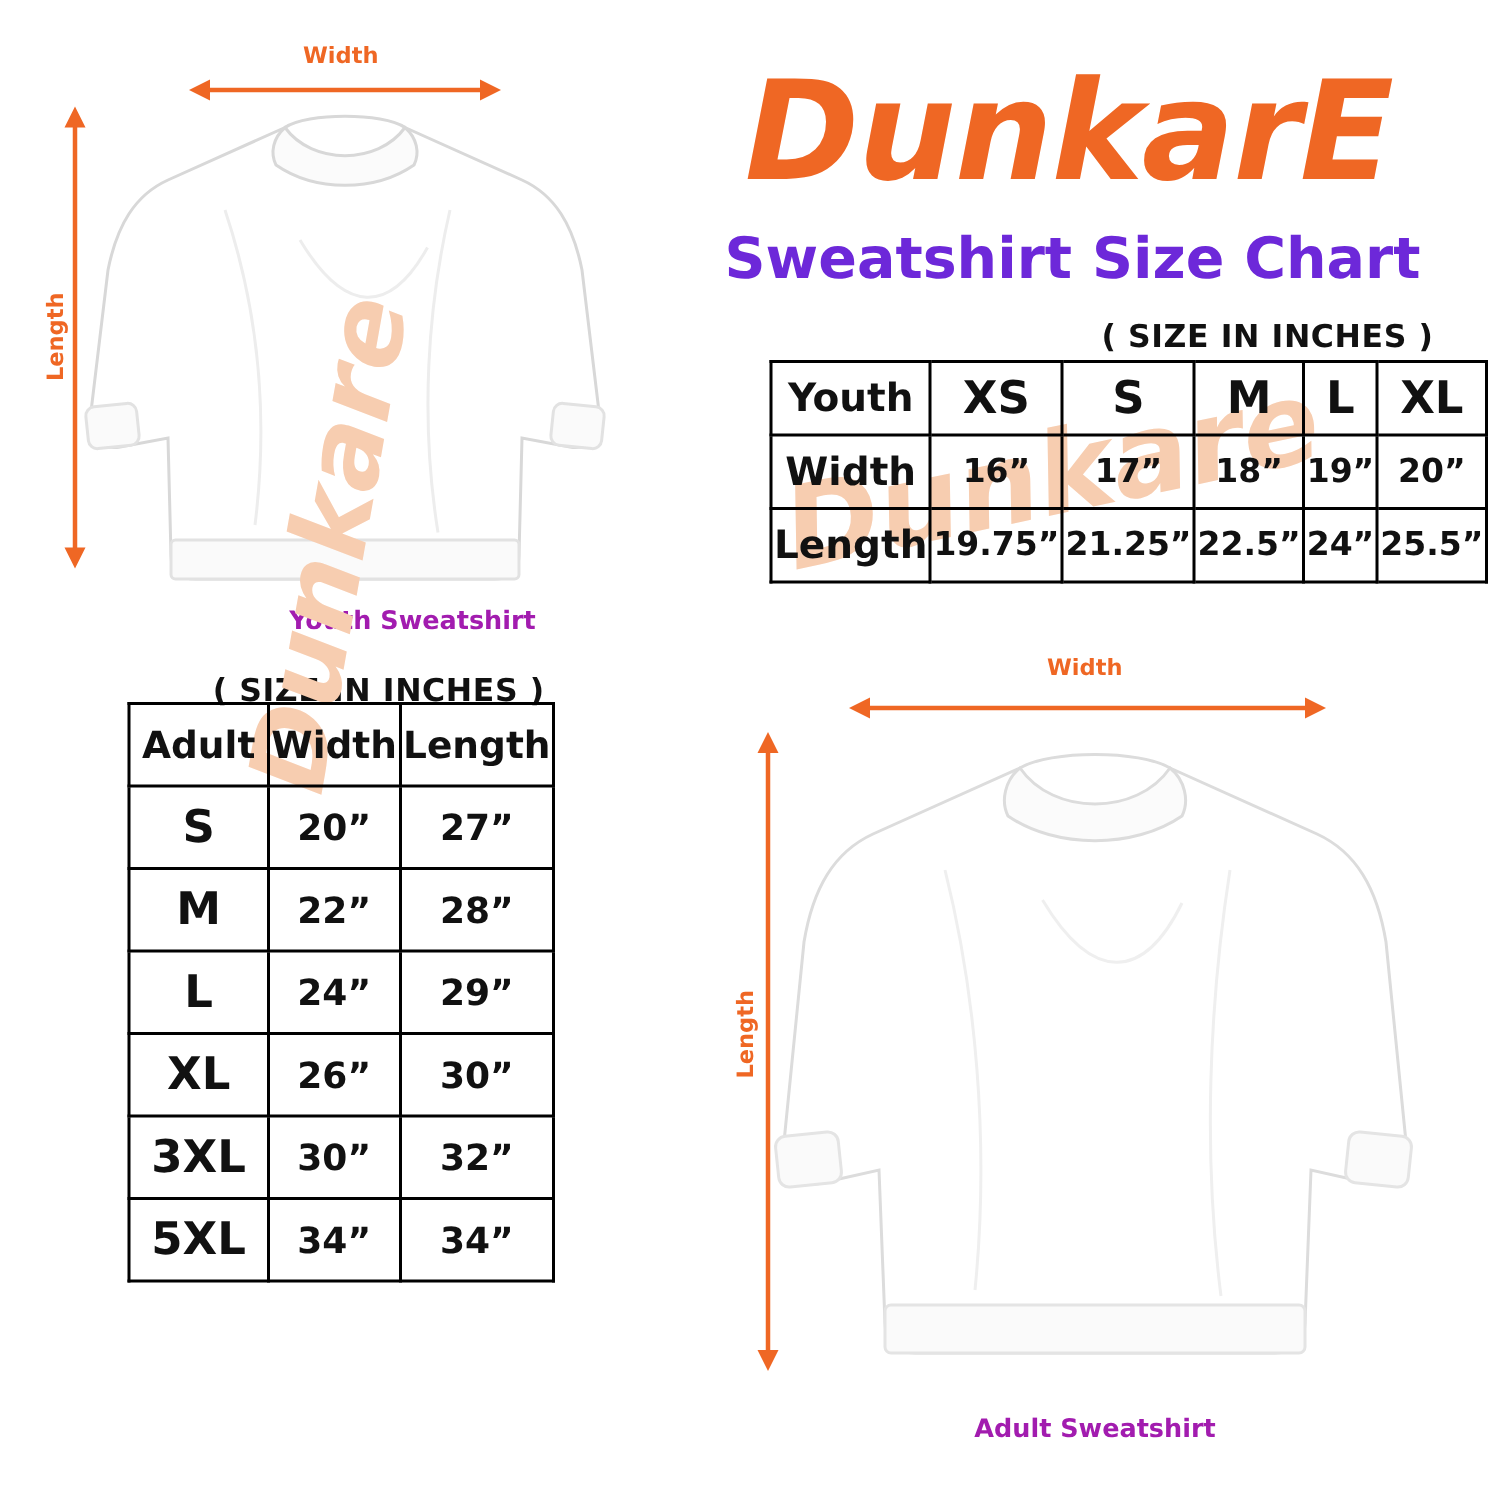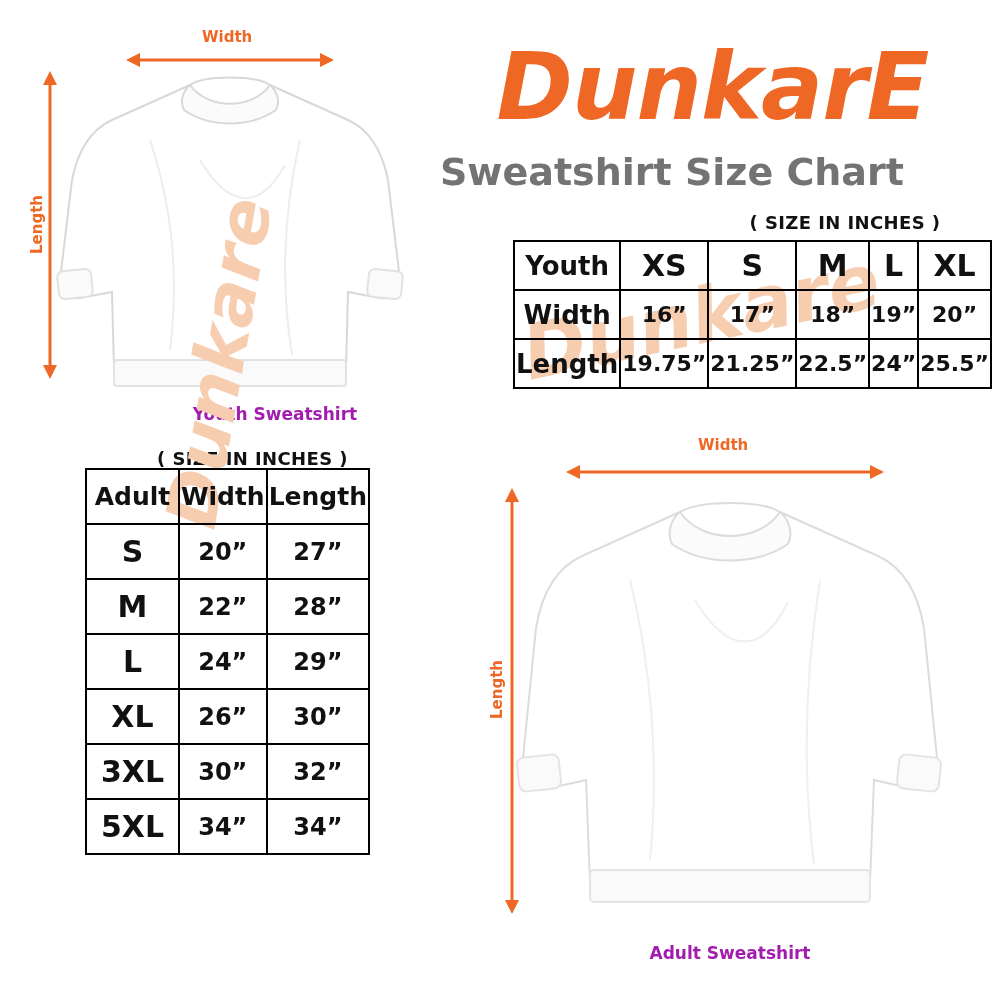--- a/index.html
+++ b/index.html
@@ -36,30 +36,31 @@
     letter-spacing: -1px;
     line-height: 120px;
     text-align: center;
     white-space: nowrap;
   }
   .chart-title {
     position: absolute;
     left: 440px;
     top: 150px;
     width: 550px;
+    text-align: center;
     font-size: 38px;
     font-weight: bold;
     font-family: "DejaVu Sans", sans-serif;
-    color: #737373;
+    color: #6d28d9;
   }
 
   
   .units {
     position: absolute;
-    font-size: 18px;
+    font-size: 21px;
     font-weight: bold;
     letter-spacing: .4px;
     color: #111;
     font-family: "DejaVu Sans", sans-serif;
   }
   .units-youth { left: 700px; top: 212px; width: 290px; text-align: center; }
   .units-adult { left: 85px;  top: 448px; width: 335px; text-align: center; }
 
   
   table {

